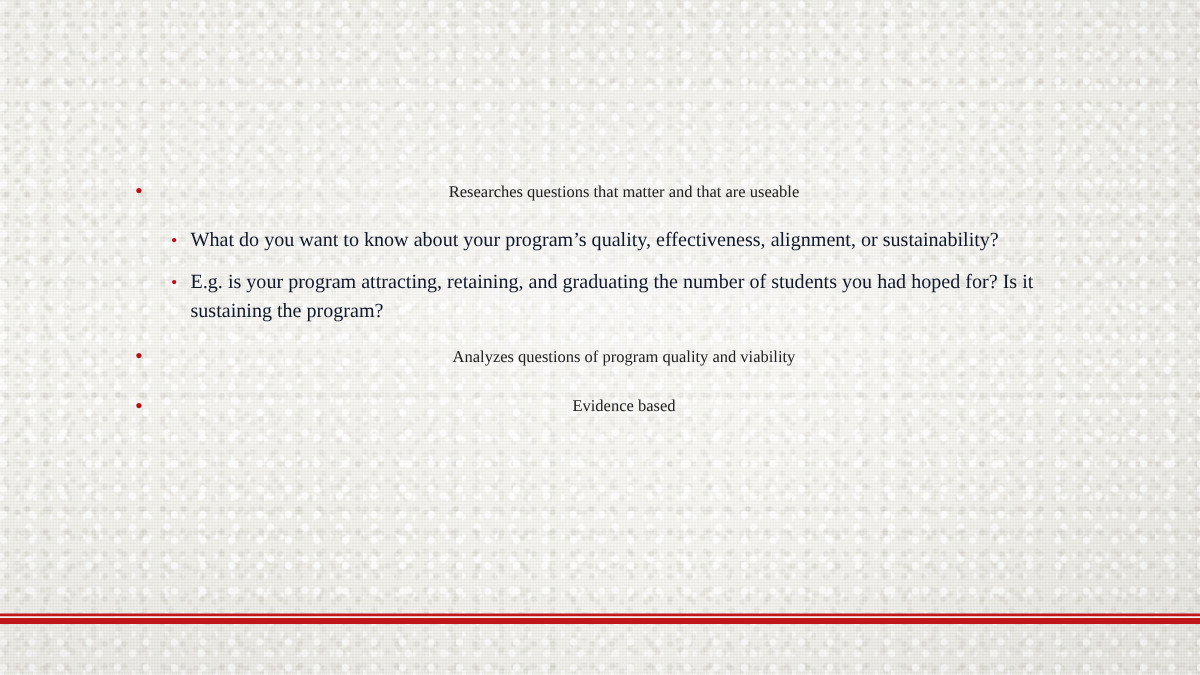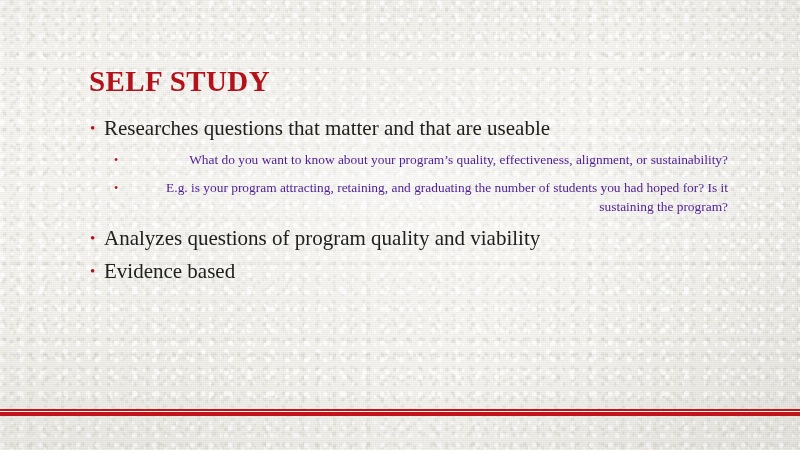--- a/index.html
+++ b/index.html
@@ -98,24 +98,25 @@
     flex: 0 0 16px;
     color: #b4121a;
     font-size: 15px;
     line-height: 21px;
     text-align: left;
     padding-left: 2px;
     box-sizing: border-box;
   }
 
   .lvl1 .btext {
-    font-size: 21px;
+    font-size: 11px;
     line-height: 21px;
     color: #20201f;
     flex: 1;
+    text-align: center;
   }
 
   .sub-group {
     margin-left: 24px;
     margin-top: 6px;
     margin-bottom: 12px;
   }
 
   .lvl2 {
     margin-bottom: 9px;
@@ -128,23 +129,22 @@
     font-size: 12px;
     line-height: 19px;
     text-align: left;
     padding-left: 2px;
     box-sizing: border-box;
   }
 
   .lvl2 .btext {
     font-size: 13.4px;
     line-height: 18.5px;
-    color: #4c1d95;
+    color: #0f172a;
     flex: 1;
-    text-align: right;
   }
 
   .rule-band {
     position: absolute;
     left: 0;
     width: 800px;
   }
 
   .rule-thin {
     top: 409px;
@@ -168,21 +168,20 @@
 <body>
 
 <div class="slide">
 
   <div class="paper-texture"></div>
   <div class="paper-grain"></div>
   <div class="vignette"></div>
 
   <div class="content">
 
-    <div class="slide-title">SELF STUDY</div>
 
     <div class="body-block">
 
       <div class="bullet-row lvl1">
         <span class="marker">•</span>
         <span class="btext">Researches questions that matter and that are useable</span>
       </div>
 
       <div class="sub-group">
 

